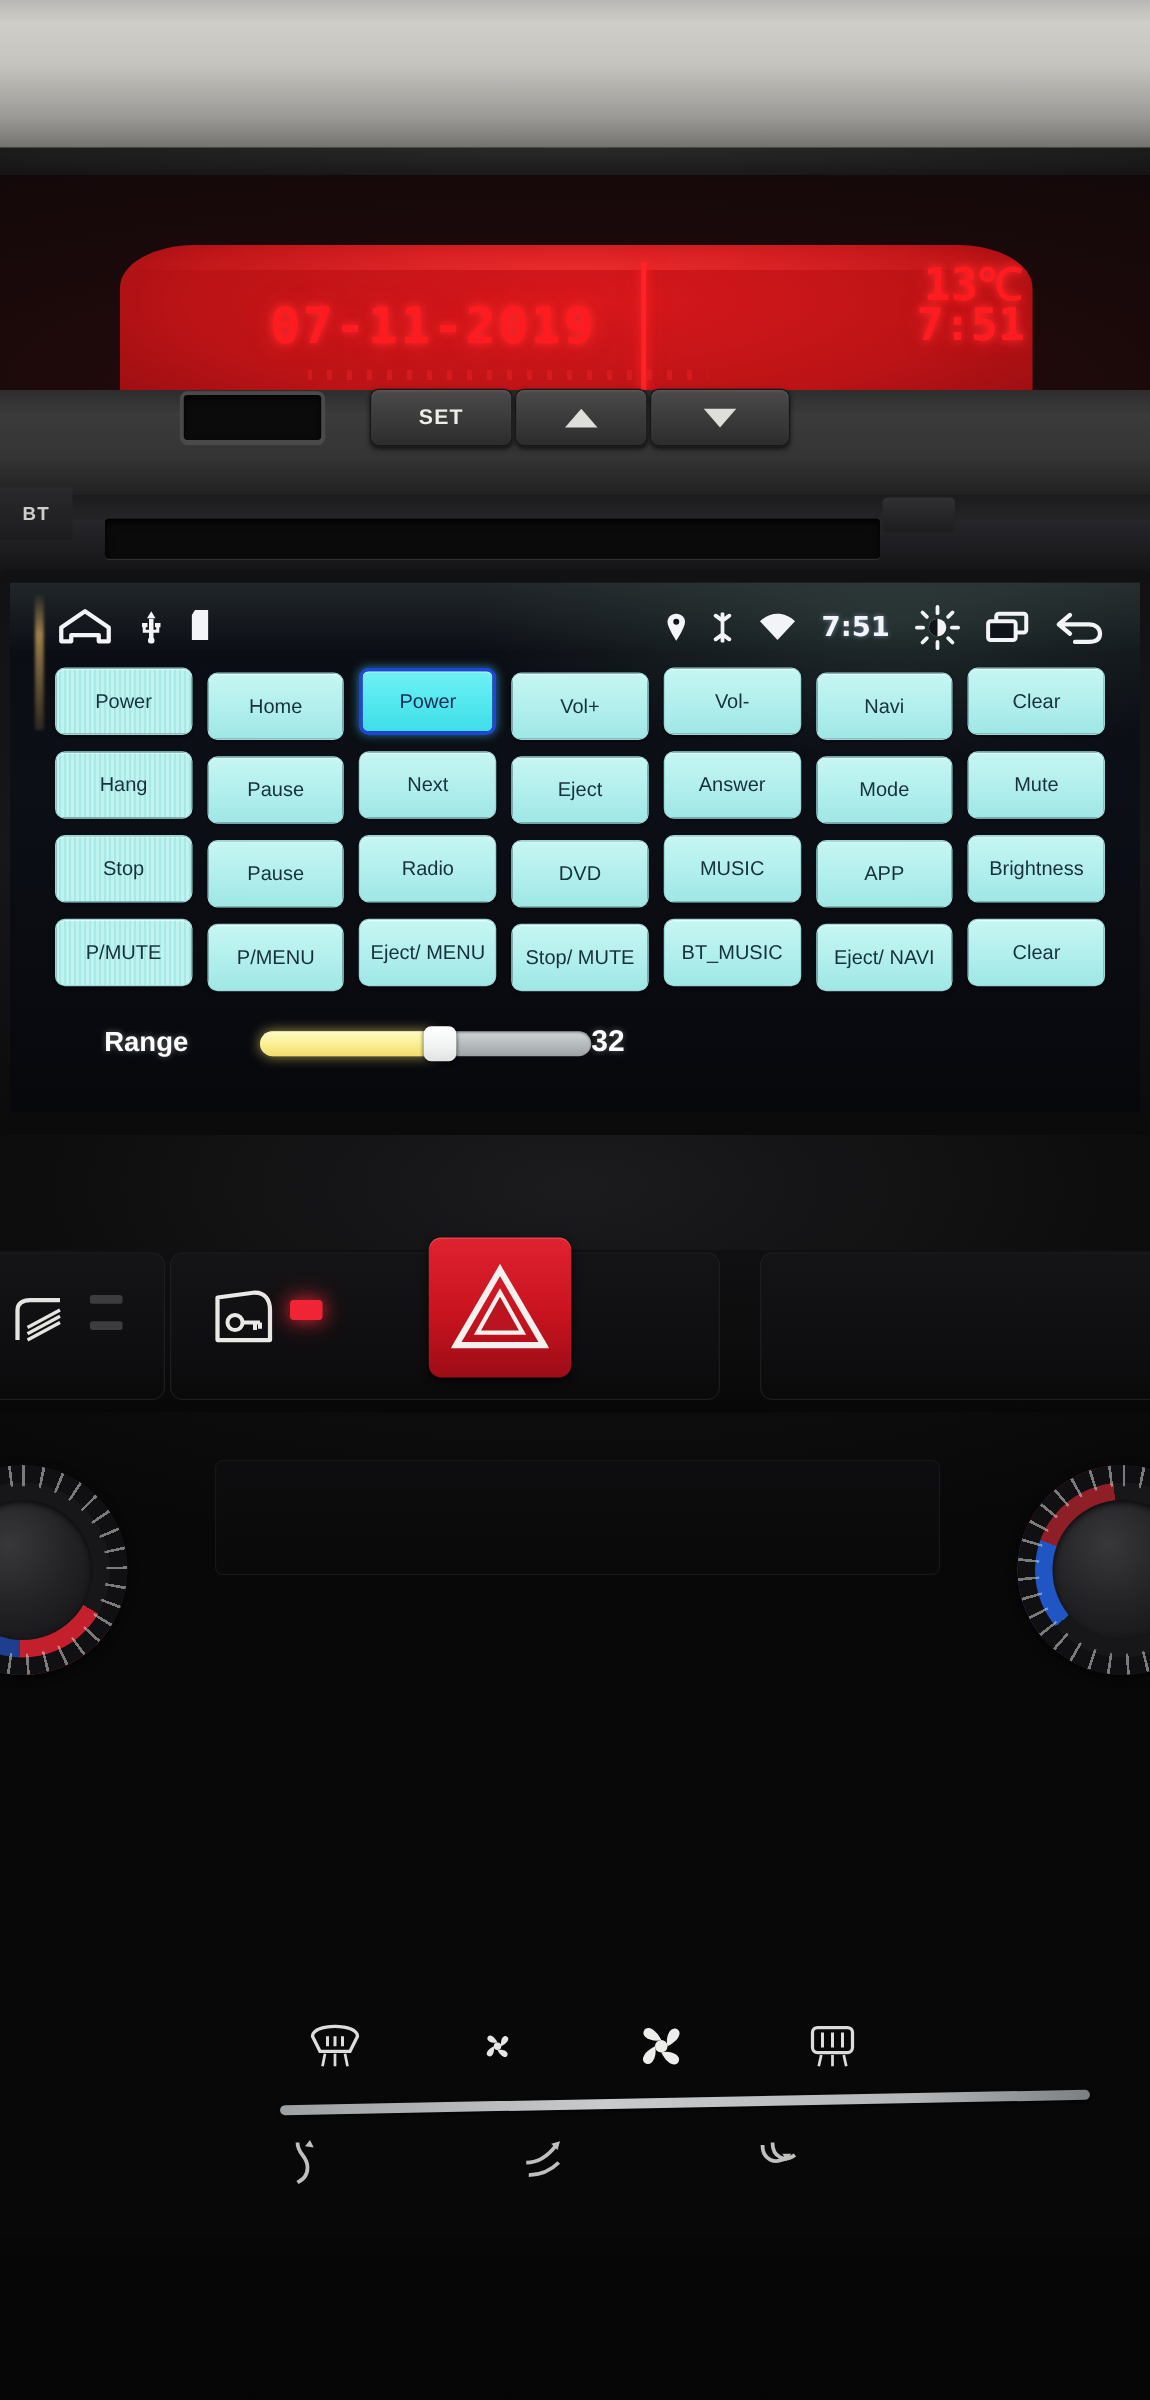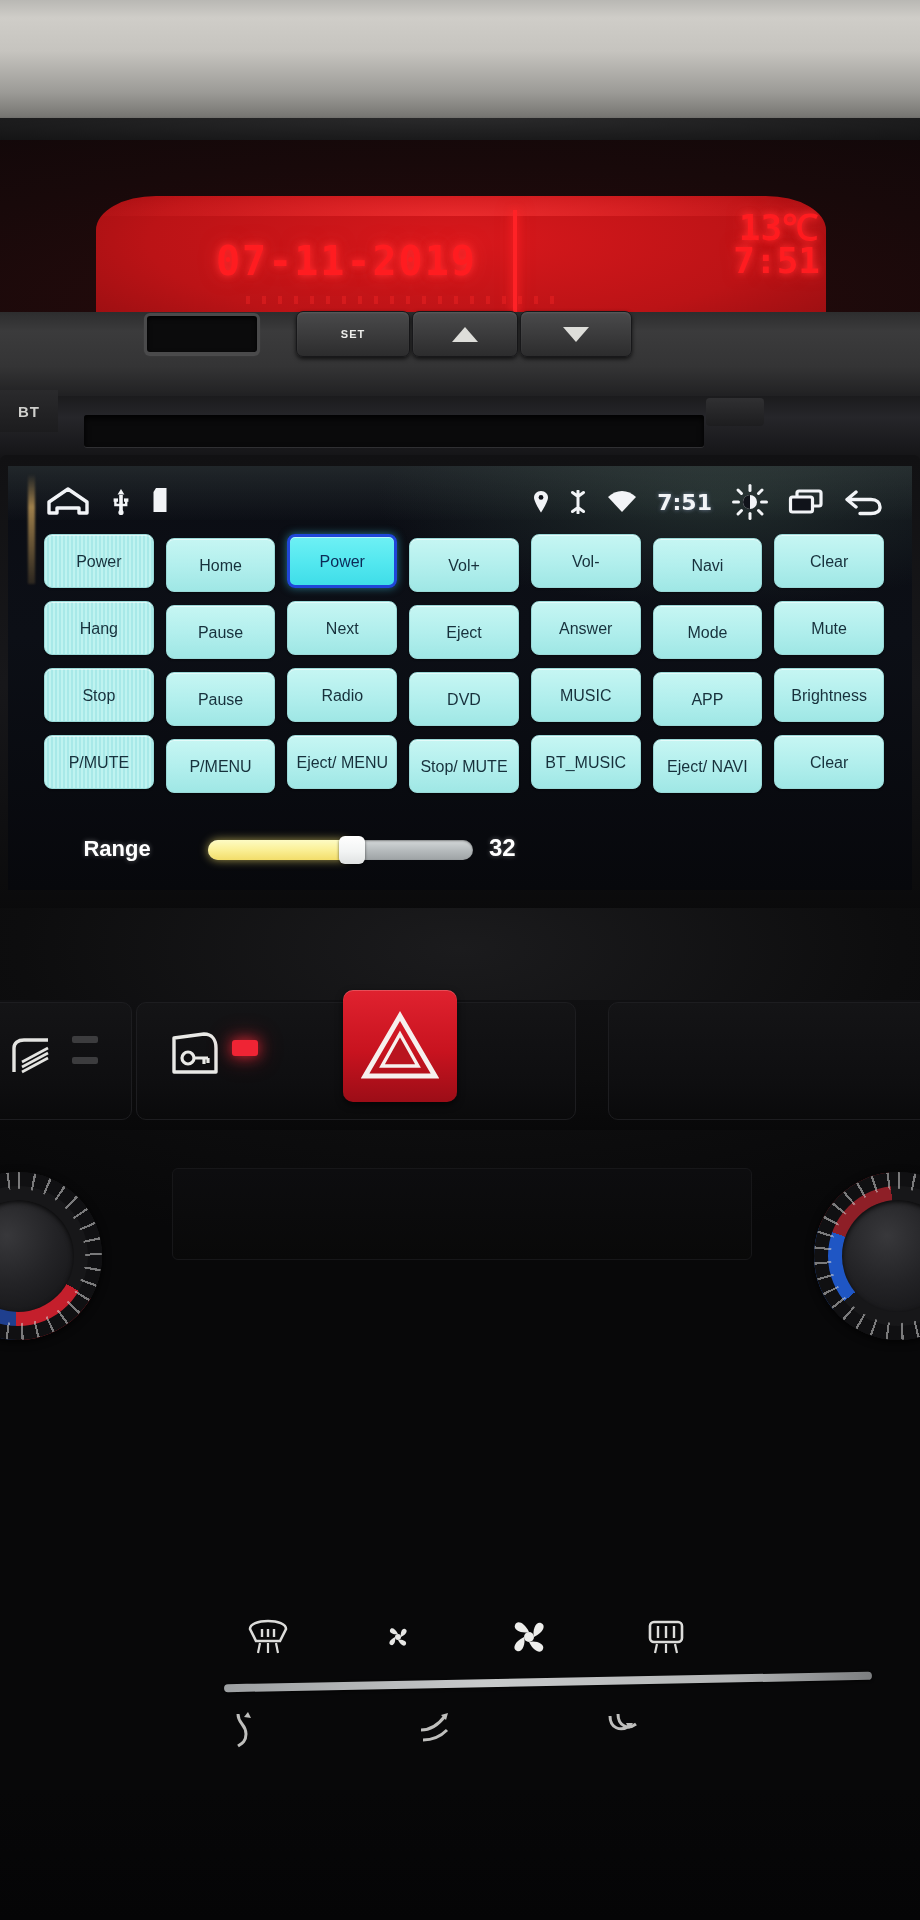--- a/index.html
+++ b/index.html
@@ -107,21 +107,21 @@
     border:3px solid #4a4a4b;
     box-shadow: inset 0 2px 5px rgba(0,0,0,.9), 0 1px 1px rgba(255,255,255,.12);
   }
   .hw-btn{
     position:absolute; top:311px; height:46px;
     background: linear-gradient(180deg,#4a4a4b 0%,#3c3c3d 48%,#2c2c2d 100%);
     border-radius:7px;
     border:1px solid #18181a;
     box-shadow: 0 1px 2px rgba(255,255,255,.10) inset, 0 2px 4px rgba(0,0,0,.7);
     display:flex; align-items:center; justify-content:center;
-    color:#ededea; font-size:11px; font-weight:700; letter-spacing:1px;
+    color:#ededea; font-size:17px; font-weight:700; letter-spacing:1px;
   }
   #btn-set { left:296px; width:114px; }
   #btn-up  { left:412px; width:106px; }
   #btn-down{ left:520px; width:112px; }
   .tri-up{
     width:0;height:0;border-left:13px solid transparent;border-right:13px solid transparent;
     border-bottom:15px solid #dededa;
   }
   .tri-down{
     width:0;height:0;border-left:13px solid transparent;border-right:13px solid transparent;
@@ -222,21 +222,21 @@
   }
   .gbtn.pressed{
     background: repeating-linear-gradient(90deg,#bff3f0 0 2px,#a8e9e8 2px 4px);
   }
   .gbtn.row-shift{ margin-top:4px; }
 
   
   .range-row{
     position:absolute; left:36px; top:340px;
     width:840px; height:56px;
-    display:flex; align-items:flex-end;
+    display:flex; align-items:center;
   }
   .range-label{
     color:#ffffff; font-size:22px; font-weight:700;
     width:146px; text-align:center;
     text-shadow:0 0 5px rgba(255,255,255,.35);
   }
   .slider-wrap{
     position:relative; width:265px; height:26px; margin-left:18px;
   }
   .slider-track{
@@ -251,21 +251,21 @@
     border-radius:10px;
     box-shadow: 0 0 10px rgba(250,230,110,.65);
   }
   .slider-thumb{
     position:absolute; top:0; width:26px; height:28px;
     background: linear-gradient(180deg,#ffffff 0%,#f2f4f4 55%,#dfe2e2 100%);
     border-radius:6px;
     box-shadow: 0 1px 3px rgba(0,0,0,.6);
   }
   .range-value{
-    color:#ffffff; font-size:24px; font-weight:700; margin-left:16px;
+    color:#ffffff; font-size:24px; font-weight:700; 
     text-shadow:0 0 5px rgba(255,255,255,.35);
   }
 
   
   .console-lower{
     position:absolute; left:0; top:908px; width:920px; height:1012px;
     background:
       radial-gradient(ellipse 80% 30% at 50% 4%, #1b1b1d 0%, #0d0d0e 60%, #080809 100%),
       #070708;
   }

